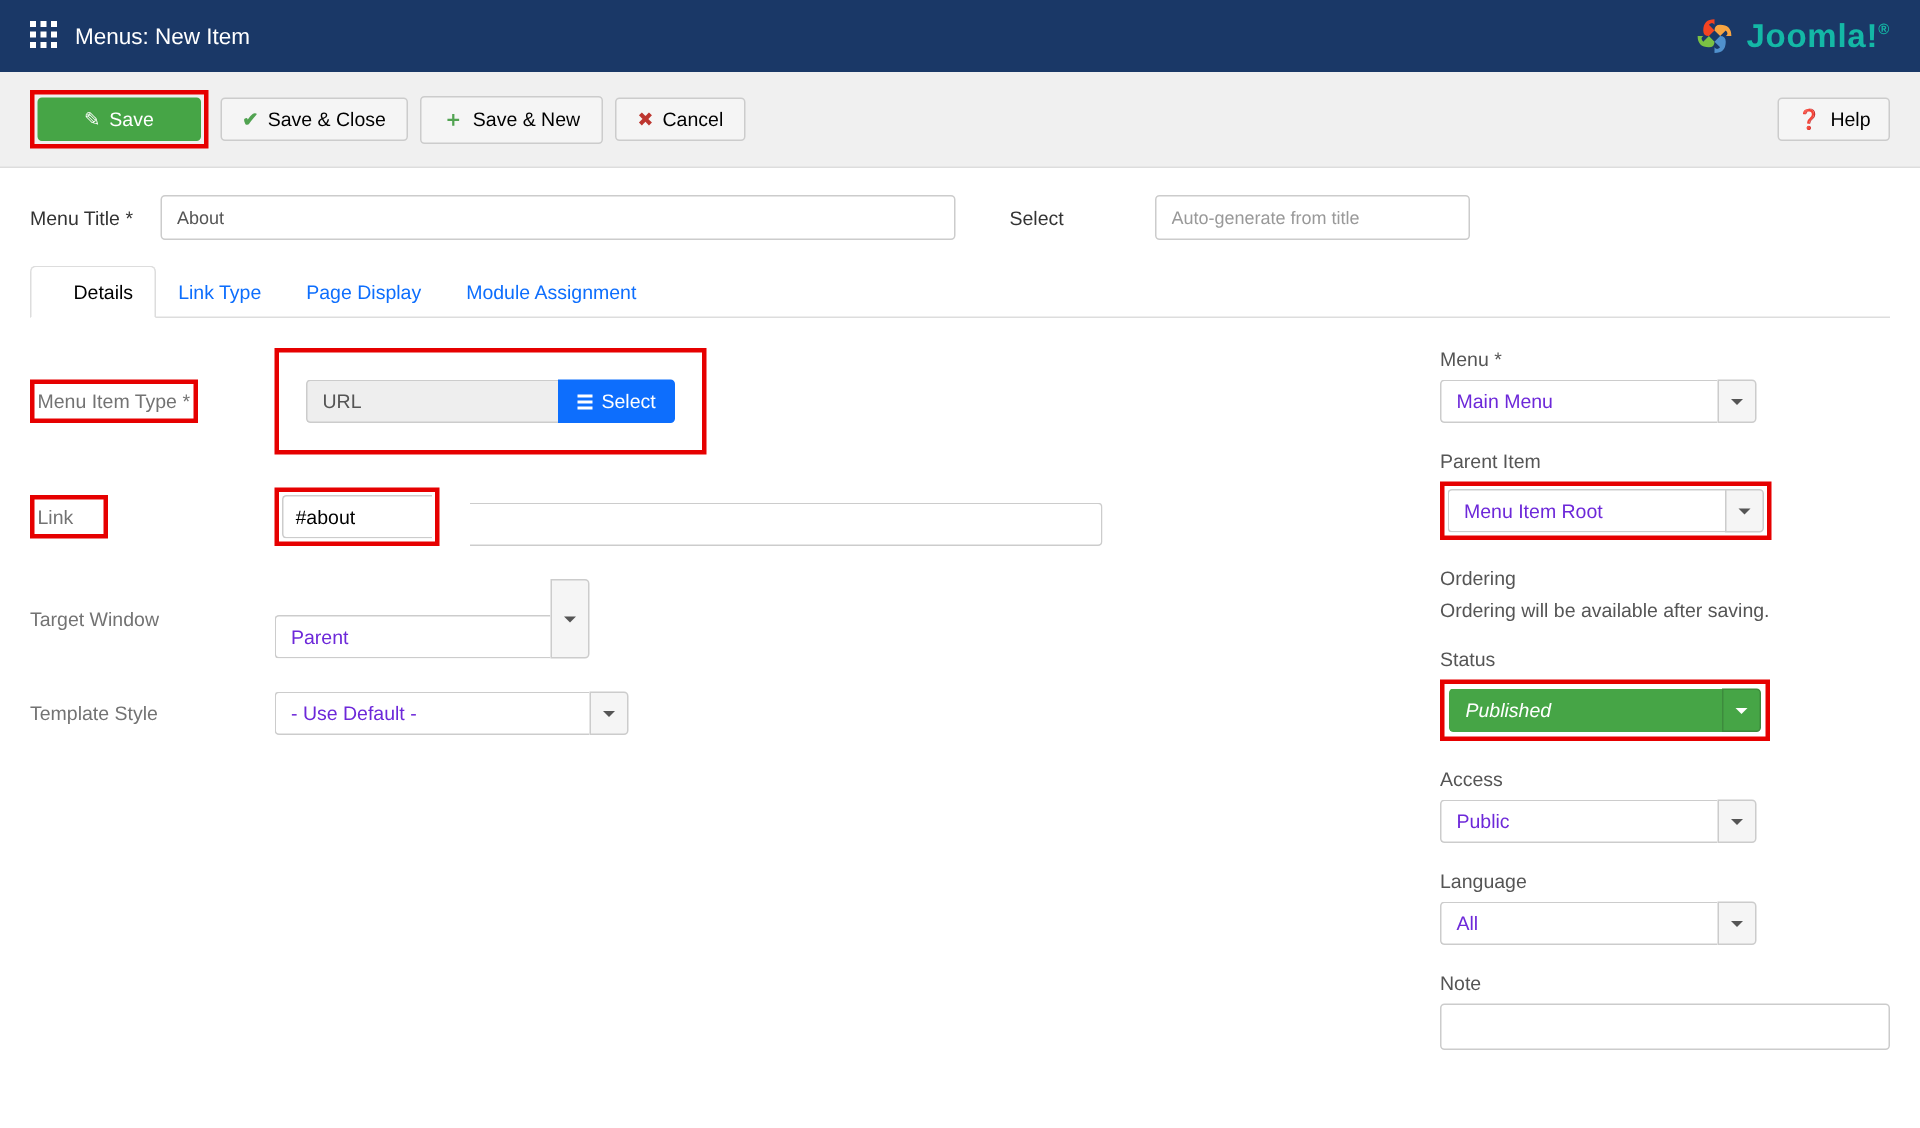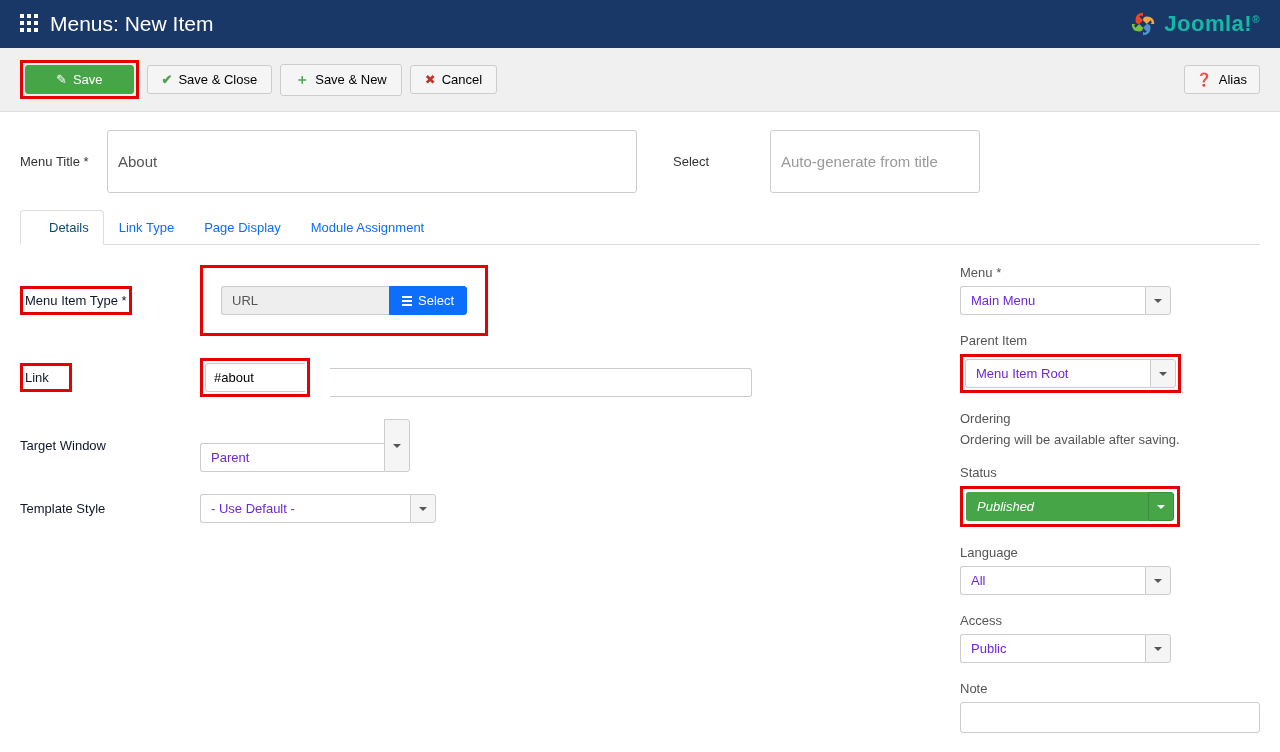--- a/index.html
+++ b/index.html
@@ -1,51 +1,51 @@
 <!DOCTYPE html>
 <html><head>
   <meta charset="utf-8">
   <style>
     * { box-sizing: border-box; margin: 0; padding: 0; }
     body { font-family: -apple-system, BlinkMacSystemFont, "Segoe UI", Helvetica, Arial, sans-serif; font-size: 13px; color: #333; background: #fff;}
     .header-bar { background: #1a3867; color: #fff; height: 48px; display: flex; align-items: center; justify-content: space-between; padding: 0 20px; }
     .header-left { display: flex; align-items: center; gap: 12px; }
-    .header-title { font-size: 21px; font-weight: 400; color: #fff; }
+    .header-title { font-size: 15px; font-weight: 400; color: #fff; }
     .logo { display: flex; align-items: center; gap: 6px; font-size: 22px; font-weight: 300; letter-spacing: 0.5px; }
     .logo svg { width: 30px; height: 30px; }
     .logo-text { color: #14b8a6; font-weight: bold; }
     .logo-reg { font-size: 10px; vertical-align: super; }
     .toolbar { background: #f0f0f0; border-bottom: 1px solid #ddd; padding: 12px 20px; display: flex; justify-content: space-between; align-items: center; }
     .toolbar-left { display: flex; gap: 8px; align-items: center; }
     .btn { display: inline-flex; align-items: center; gap: 6px; padding: 6px 14px; border: 1px solid #ccc; background: #f5f5f5; border-radius: 3px; cursor: pointer; font-size: 13px; }
     .btn-save { background: #46a546; color: #fff; border-color: #46a546; padding: 6px 30px; }
     .btn-help { padding: 6px 12px; }
     .icon-check { color: #51a351; font-weight: bold; }
     .icon-plus { color: #51a351; font-weight: bold; font-size: 14px; }
     .icon-cancel { color: #bd362f; }
     .icon-question { color: #3a87ad; font-weight: bold; }
     .hl-red { border: 3px solid #e60000; }
     .save-wrap { display: inline-block; padding: 2px; }
     .content-area { padding: 18px 20px; }
     .title-row { display: flex; align-items: center; gap: 12px; margin-bottom: 16px; }
     .fld-label { font-size: 13px; color: #333; min-width: 75px; }
     .fld-label-alias { margin-left: 24px; margin-right: 10px; }
-    .input-text { padding: 22px 10px; border: 1px solid #ccc; border-radius: 3px; font-size: 15px; color: #555; }
+    .input-text { padding: 7px 10px; border: 1px solid #ccc; border-radius: 3px; font-size: 12px; color: #555; }
     .input-title { width: 530px; }
     .input-alias { width: 210px; }
     .input-alias::placeholder { color: #999; }
     .tabs { border-bottom: 1px solid #ddd; display: flex; margin-bottom: 20px; }
     .tab { padding: 9px 14px; font-size: 13px; cursor: pointer; border: 1px solid transparent; border-bottom: none; position: relative; bottom: -1px; }
-    .tab.active { border-color: #ddd; border-bottom: 1px solid #fff; background: #fff; border-radius: 4px 4px 0 0; color: #0c4a6e; padding-left: 28px; }
+    .tab.active { border-color: #ddd; border-bottom: 1px solid #fff; background: #fff; border-radius: 4px 4px 0 0; color: #000000; padding-left: 28px; }
     .tab:not(.active) { color: #0d6efd; }
     .columns { display: flex; gap: 20px; }
     .col-left { flex: 1; }
     .col-right { width: 300px; }
     .form-row { display: flex; align-items: center; margin-bottom: 22px; gap: 0; }
-    .form-row .lbl { width: 180px; font-size: 13px; color: #0f172a; }
+    .form-row .lbl { width: 163px; font-size: 13px; color: #737373; }
     .lbl-box { padding: 4px 2px; display: inline-block; }
     .item-type-wrap { display: flex; align-items: center; padding: 18px; }
     .item-type-field { width: 168px; padding: 6px 10px; background: #eee; border: 1px solid #ccc; border-right: none; border-radius: 3px 0 0 3px; font-size: 13px; color: #555; }
     .select-btn { background: #0d6efd; color: #fff; border: 1px solid #0d6efd; padding: 6px 12px; border-radius: 0 3px 3px 0; cursor: pointer; display: inline-flex; align-items: center; gap: 6px; font-size: 13px; }
     .list-icon { display: inline-flex; flex-direction: column; gap: 2px; }
     .list-icon span { display: block; width: 10px; height: 2px; background: #fff; }
     .link-wrap { padding: 2px; display: inline-block; }
     .link-input { width: 100px; padding: 6px 8px; border: 1px solid #ccc; border-right: none; border-radius: 3px 0 0 3px; font-size: 13px; }
     .link-rest-input { width: 422px; padding: 6px 8px; border: 1px solid #ccc; border-left: none; border-radius: 0 3px 3px 0; font-size: 13px; }
     .link-group { display: flex; align-items: flex-end; gap: 20px;}
@@ -114,21 +114,21 @@
       <span>Save &amp; New</span>
     </button>
     <button class="btn">
       <span class="icon-cancel">✖</span>
       <span>Cancel</span>
     </button>
   </div>
   <div>
     <button class="btn btn-help">
       <span class="icon-question">❓</span>
-      <span>Alias</span>
+      <span>Help</span>
     </button>
   </div>
 </div>
 
 <div class="content-area">
   <div class="title-row">
     <span class="fld-label">Menu Title *</span>
     <input type="text" class="input-text input-title" value="About" style="">
     <span class="fld-label fld-label-alias">Select</span>
     <input type="text" class="input-text input-alias" placeholder="Auto-generate from title" style="">
@@ -230,39 +230,39 @@
           <div class="dropdown dd-side dd-status">
             <span class="dropdown-field">Published</span>
             <span class="dropdown-caret">
                 <span class="caret-down"></span>
               </span>
           </div>
         </span>
       </div>
 
       <div class="side-group">
+        <span class="side-label">Access</span>
+        <div class="dropdown dd-side">
+          <span class="dropdown-field">Public</span>
+          <span class="dropdown-caret">
+              <span class="caret-down"></span>
+            </span>
+        </div>
+      </div>
+
+      <div class="side-group">
         <span class="side-label">Language</span>
         <div class="dropdown dd-side">
           <span class="dropdown-field">All</span>
           <span class="dropdown-caret">
               <span class="caret-down"></span>
             </span>
         </div>
       </div>
 
       <div class="side-group">
-        <span class="side-label">Access</span>
-        <div class="dropdown dd-side">
-          <span class="dropdown-field">Public</span>
-          <span class="dropdown-caret">
-              <span class="caret-down"></span>
-            </span>
-        </div>
-      </div>
-
-      <div class="side-group">
         <span class="side-label">Note</span>
         <input type="text" class="note-input" style="">
       </div>
 
     </div>
   </div>
 </div>
 
 </body></html>

